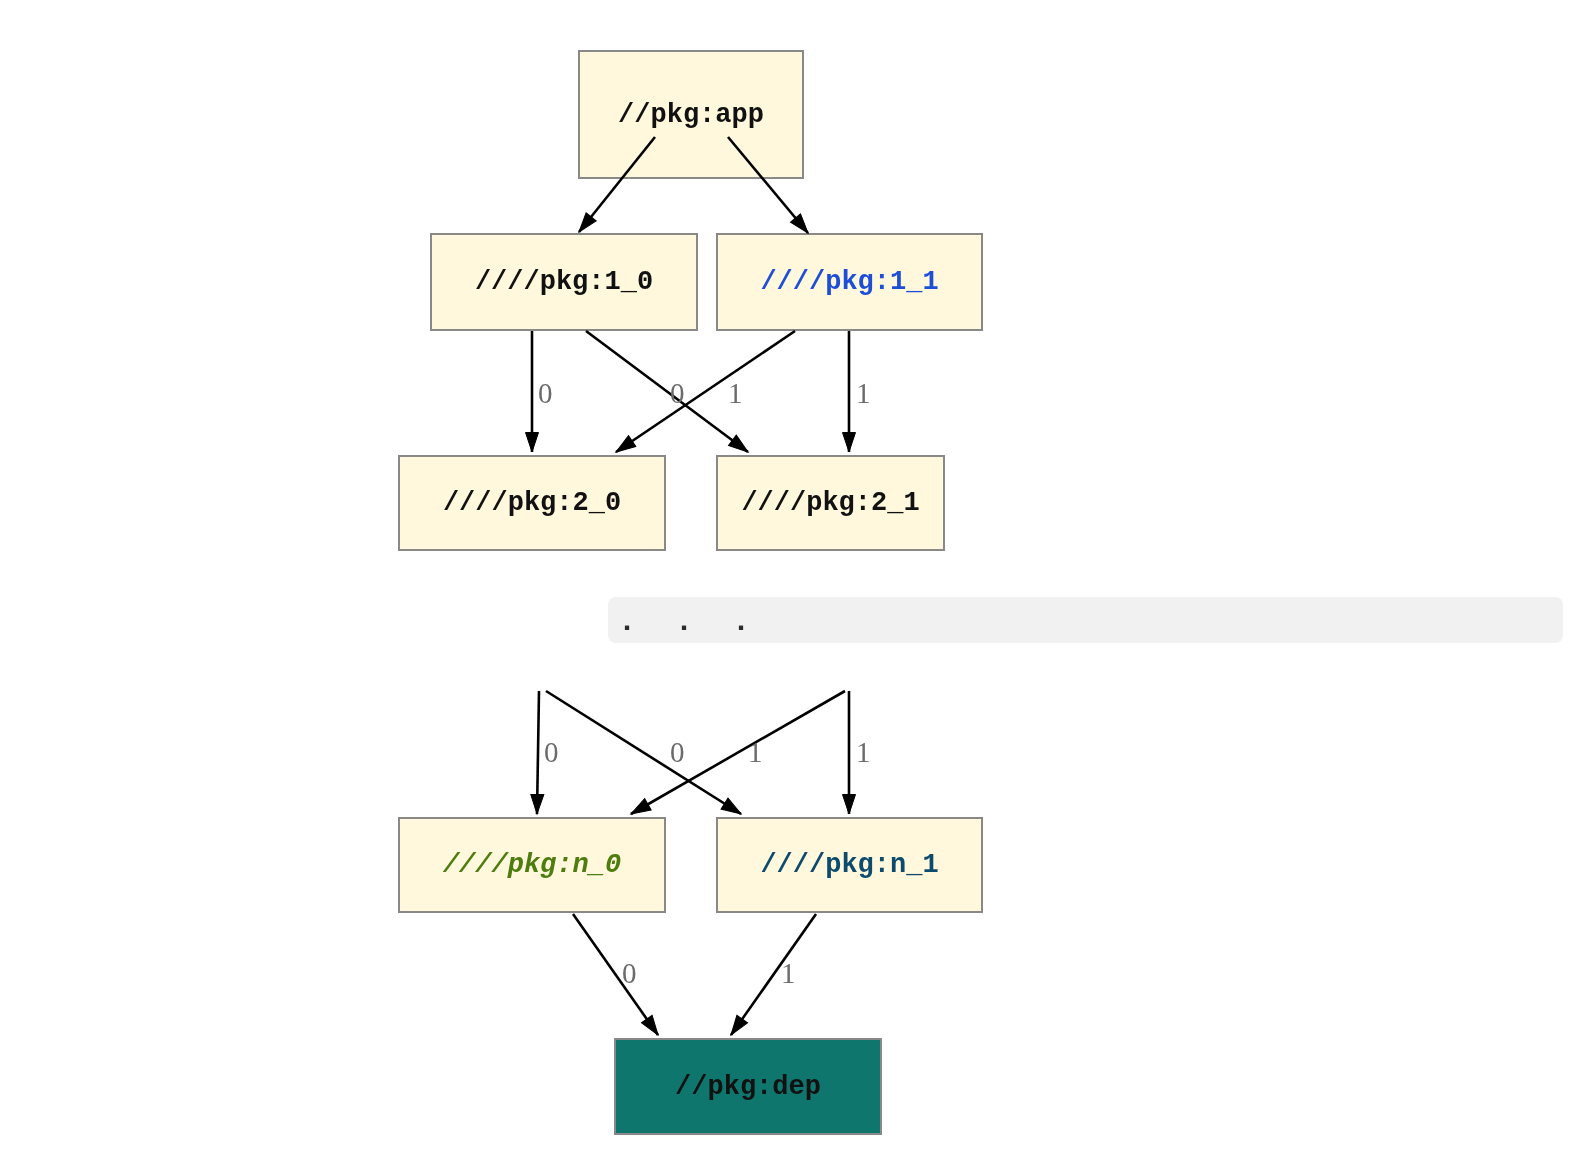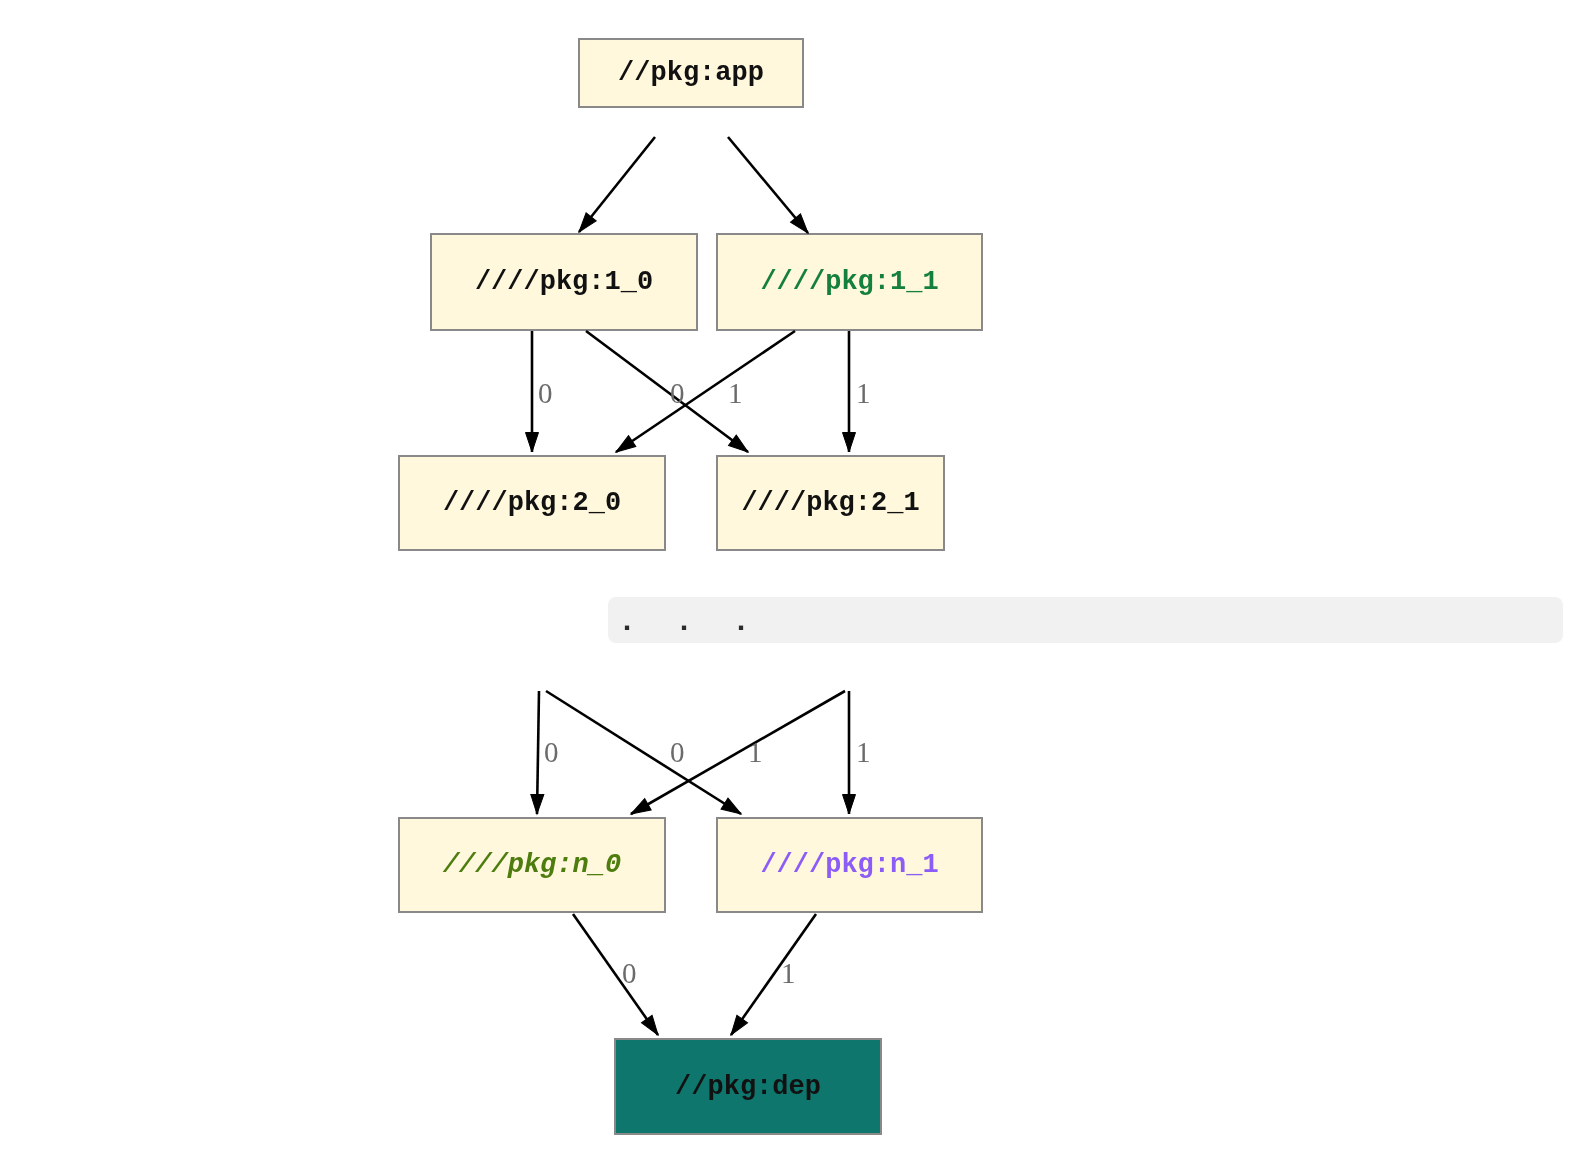--- a/index.html
+++ b/index.html
@@ -56,40 +56,40 @@
   }
   #edge-layer text {
     font-family: "Liberation Serif", "DejaVu Serif", serif;
   }
 </style>
 </head>
 <body>
 
 <div id="canvas" style="width: 1592px; height: 1162px; background: rgb(255, 255, 255);">
   <div id="nodes-layer">
-      <div class="node" style="left: 578px; top: 38px; width: 226px; height: 70px; background: rgb(255, 248, 220); border-color: rgb(137, 137, 137);">
+      <div class="node" style="left: 578px; top: 50px; width: 226px; height: 129px; background: rgb(255, 248, 220); border-color: rgb(137, 137, 137);">
         <span style="color: rgb(17, 17, 17);">//pkg:app</span>
       </div>
       <div class="node" style="left: 398px; top: 233px; width: 268px; height: 98px; background: rgb(255, 248, 220); border-color: rgb(137, 137, 137); margin-left: 32px;">
         <span style="color: rgb(17, 17, 17);">////pkg:1_0</span>
       </div>
       <div class="node" style="left: 716px; top: 233px; width: 267px; height: 98px; background: rgb(255, 248, 220); border-color: rgb(137, 137, 137);">
-        <span style="color: #15803d; text-align: center;">////pkg:1_1</span>
+        <span style="color: #1d4ed8; text-align: center;">////pkg:1_1</span>
       </div>
       <div class="node" style="left: 398px; top: 455px; width: 268px; height: 96px; background: rgb(255, 248, 220); border-color: rgb(137, 137, 137);">
         <span style="color: rgb(17, 17, 17);">////pkg:2_0</span>
       </div>
       <div class="node" style="left: 716px; top: 455px; width: 229px; height: 96px; background: rgb(255, 248, 220); border-color: rgb(137, 137, 137);">
         <span style="color: rgb(17, 17, 17);">////pkg:2_1</span>
       </div>
       <div class="node" style="left: 398px; top: 817px; width: 268px; height: 96px; background: rgb(255, 248, 220); border-color: rgb(137, 137, 137);">
         <span style="color: #4d7c0f; font-style: italic;">////pkg:n_0</span>
       </div>
       <div class="node" style="left: 716px; top: 817px; width: 267px; height: 96px; background: rgb(255, 248, 220); border-color: rgb(137, 137, 137);">
-        <span style="color: #8b5cf6;">////pkg:n_1</span>
+        <span style="color: #0c4a6e;">////pkg:n_1</span>
       </div>
       <div class="node" style="left: 578px; top: 1038px; width: 268px; height: 97px; background: #0f766e; border-color: rgb(137, 137, 137); margin-left: 36px;">
         <span style="color: rgb(17, 17, 17);">//pkg:dep</span>
       </div>
     </div>
   <div id="separator" style="left: 608px; top: 597px; width: 955px; height: 46px; background: rgb(241, 241, 241);">
     <span style="color: rgb(43, 43, 43);">.  .  .</span>
   </div>
   <svg id="edge-layer" width="1592" height="1162" viewBox="0 0 1592 1162">
       <defs>

